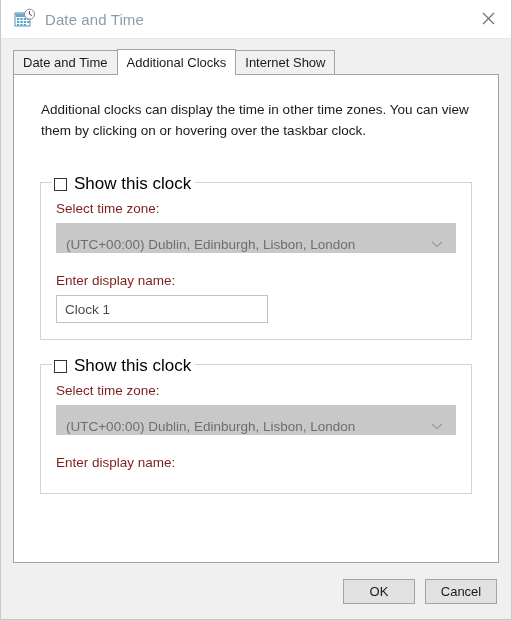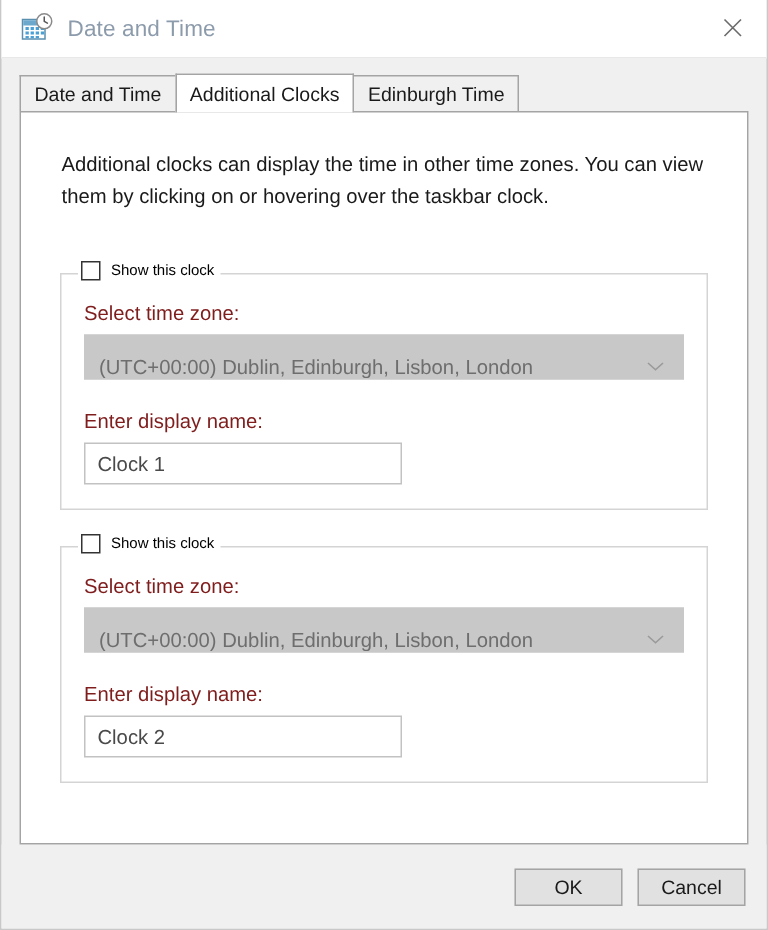--- a/index.html
+++ b/index.html
@@ -147,21 +147,21 @@
     width: 13px;
     height: 13px;
     box-sizing: border-box;
     border: 1px solid #333333;
     background: #ffffff;
     margin-right: 7px;
     flex: 0 0 auto;
   }
 
   .checkbox-label {
-    font-size: 10px;
+    font-size: 17px;
     color: #000000;
     white-space: nowrap;
   }
 
   .field-label {
     font-size: 13.5px;
     color: #7f1d1d;
     margin-bottom: 7px;
   }
 
@@ -264,21 +264,21 @@
   </div>
 
   <div class="tabstrip">
     <div class="tab">
       <span>Date and Time</span>
     </div>
     <div class="tab active">
       <span>Additional Clocks</span>
     </div>
     <div class="tab">
-      <span>Edinburgh Time</span>
+      <span>Internet Show</span>
     </div>
   </div>
 
   <div class="panel">
 
     <div class="desc">Additional clocks can display the time in other time zones. You can view them by clicking on or hovering over the taskbar clock.</div>
 
     <div class="group first">
       <div class="group-legend">
         <span class="checkbox"></span>
@@ -311,23 +311,20 @@
       <div class="combo">
         <span class="combo-text">(UTC+00:00) Dublin, Edinburgh, Lisbon, London</span>
         <span class="combo-arrow">
           <svg width="12" height="8" viewBox="0 0 12 8">
             <path d="M1 2 L6 6.5 L11 2" stroke="#9a9a9a" stroke-width="1.1" fill="none"></path>
           </svg>
         </span>
       </div>
 
       <div class="field-label">Enter display name:</div>
-      <div class="textbox">
-        <span>Clock 2</span>
-      </div>
     </div>
 
   </div>
 
   <div class="buttonbar">
     <div class="btn">OK</div>
     <div class="btn">Cancel</div>
   </div>
 
 </div>

